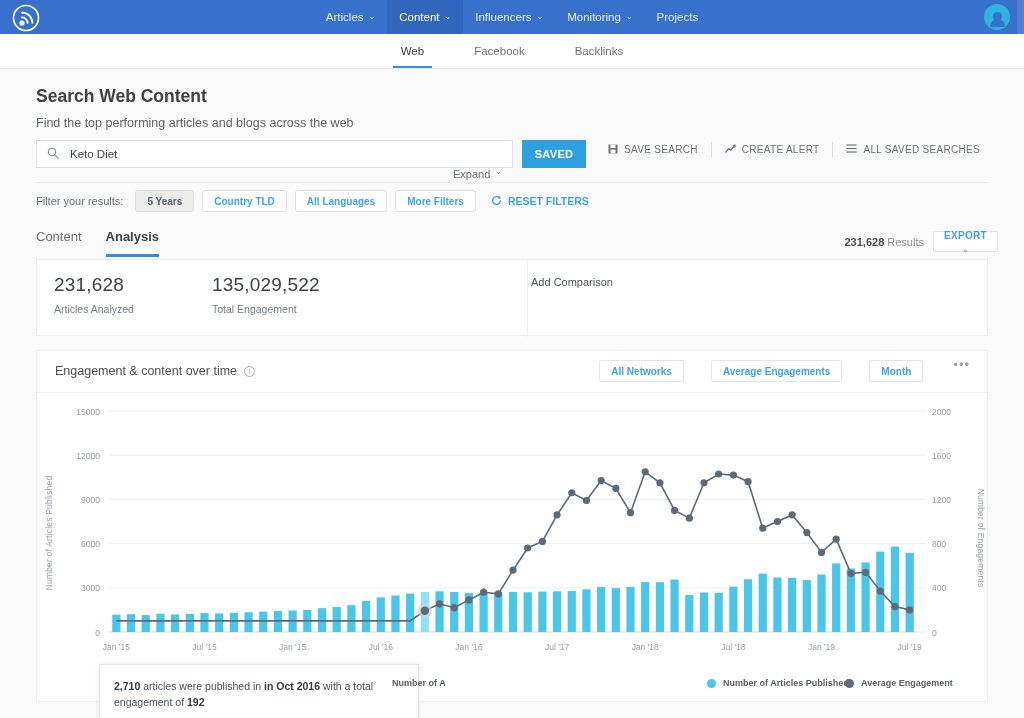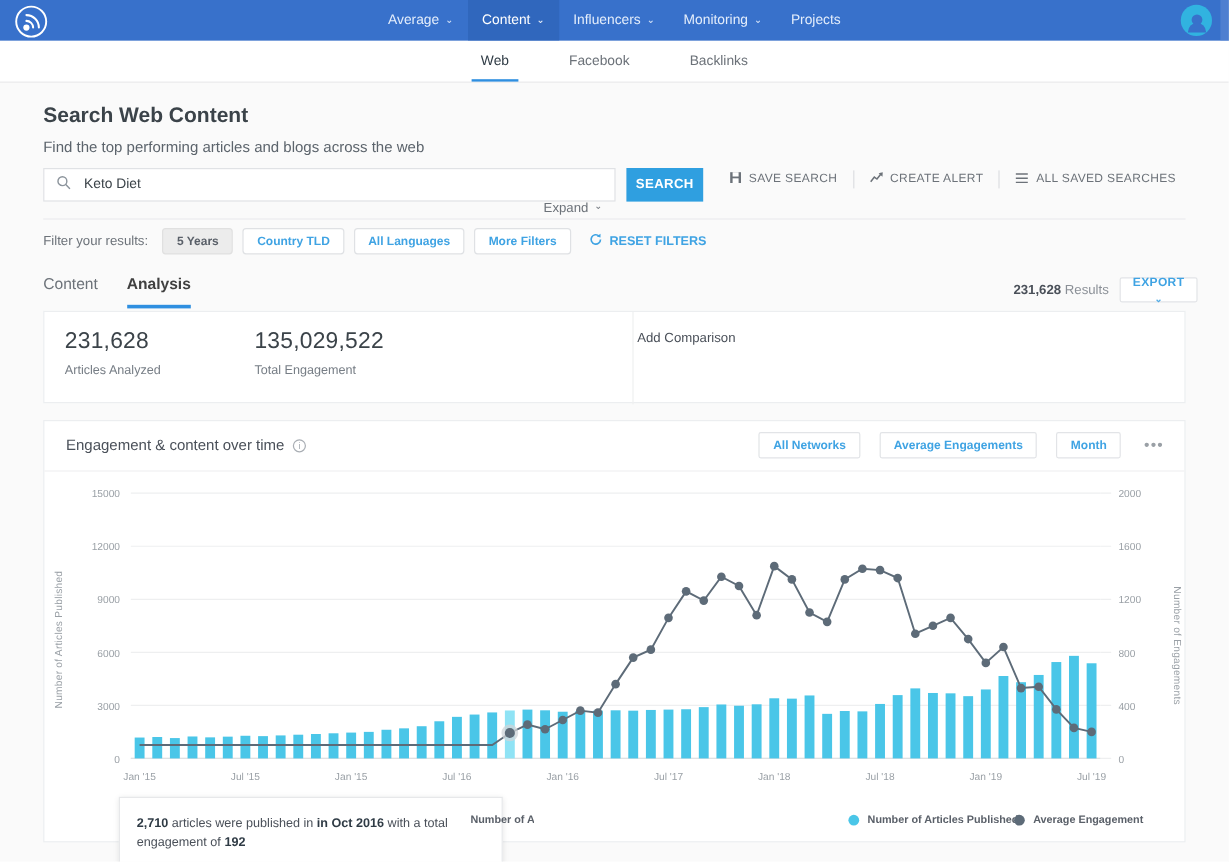--- a/index.html
+++ b/index.html
@@ -110,21 +110,21 @@
   .addcomp input::placeholder { color:#c3c7cc; }
 
   
   .chart-card {
     position:absolute; left:36px; top:281px; width:952px; height:352px;
     background:#fff; border:1px solid #eceef0;
   }
   .chart-head { position:relative; height:42px; border-bottom:1px solid #f0f1f2;}
   .chart-title { position:absolute; left:18px; top:13px; font-size:12.5px; color:#4a5059; display:flex; align-items:center; gap:7px;}
   .info-i { width:11px; height:11px; border:1px solid #a9aeb4; border-radius:50%; color:#a9aeb4; font-size:8px; display:flex; align-items:center; justify-content:center; font-style:normal;}
-  .chart-ctrls { position:absolute; right:14px; top:9px; display:flex; align-items:center; gap:16px;}
+  .chart-ctrls { position:absolute; right:14px; top:9px; display:flex; align-items:flex-start; gap:27px;}
   .cbtn {
     height:22px; padding:0 11px; border:1px solid #e2e4e7; background:#fff; border-radius:2px;
     font-size:10px; font-weight:700; color:#3fa3e3; display:flex; align-items:center; cursor:pointer; white-space:nowrap;
   }
   .dots { font-size:13px; color:#9aa0a6; letter-spacing:1px; padding:0 3px; cursor:pointer; line-height:10px;}
 
   .plot { position:relative; width:952px; height:309px; }
   .axis-title {
     position:absolute; font-size:8.5px; color:#9aa0a6; letter-spacing:.2px;
     transform-origin:center; white-space:nowrap;
@@ -157,21 +157,21 @@
     <div class="logo">
       <svg width="28" height="28" viewBox="0 0 28 28">
         <circle cx="14" cy="14" r="12.5" fill="none" stroke="#ffffff" stroke-width="1.6"></circle>
         <circle cx="10" cy="19" r="2.6" fill="#ffffff"></circle>
         <path d="M10 13.4 A5.6 5.6 0 0 1 15.6 19" fill="none" stroke="#ffffff" stroke-width="1.7" stroke-linecap="round"></path>
         <path d="M10 8.6 A10.4 10.4 0 0 1 20.4 19" fill="none" stroke="#ffffff" stroke-width="1.7" stroke-linecap="round"></path>
       </svg>
     </div>
     <div class="nav-items">
       <div class="nav-item">
-        <span>Average</span>
+        <span>Articles</span>
         <span class="caret">⌄</span>
       </div>
       <div class="nav-item active">
         <span>Content</span>
         <span class="caret">⌄</span>
       </div>
       <div class="nav-item">
         <span>Influencers</span>
         <span class="caret">⌄</span>
       </div>
@@ -207,21 +207,21 @@
           <circle cx="5" cy="5" r="3.7" fill="none" stroke="#8c949c" stroke-width="1.2"></circle>
           <line x1="7.8" y1="7.8" x2="11" y2="11" stroke="#8c949c" stroke-width="1.2" stroke-linecap="round"></line>
         </svg>
       </span>
       <span class="search-value">Keto Diet</span>
       <span class="expand">
         <span>Expand</span>
         <span class="caret">⌄</span>
       </span>
     </div>
-    <div class="search-btn">SEARCH</div>
+    <div class="search-btn">SAVED</div>
 
     <div class="save-actions">
       <div class="sa-item">
         <span>
           <svg width="10" height="10" viewBox="0 0 10 10">
               <rect x="0.5" y="0.5" width="9" height="9" fill="#6c7279"></rect>
               <rect x="2.5" y="0.5" width="5" height="3.6" fill="#fff"></rect>
               <rect x="2.5" y="5.6" width="5" height="3.9" fill="#fff"></rect>
             </svg>
         </span>

